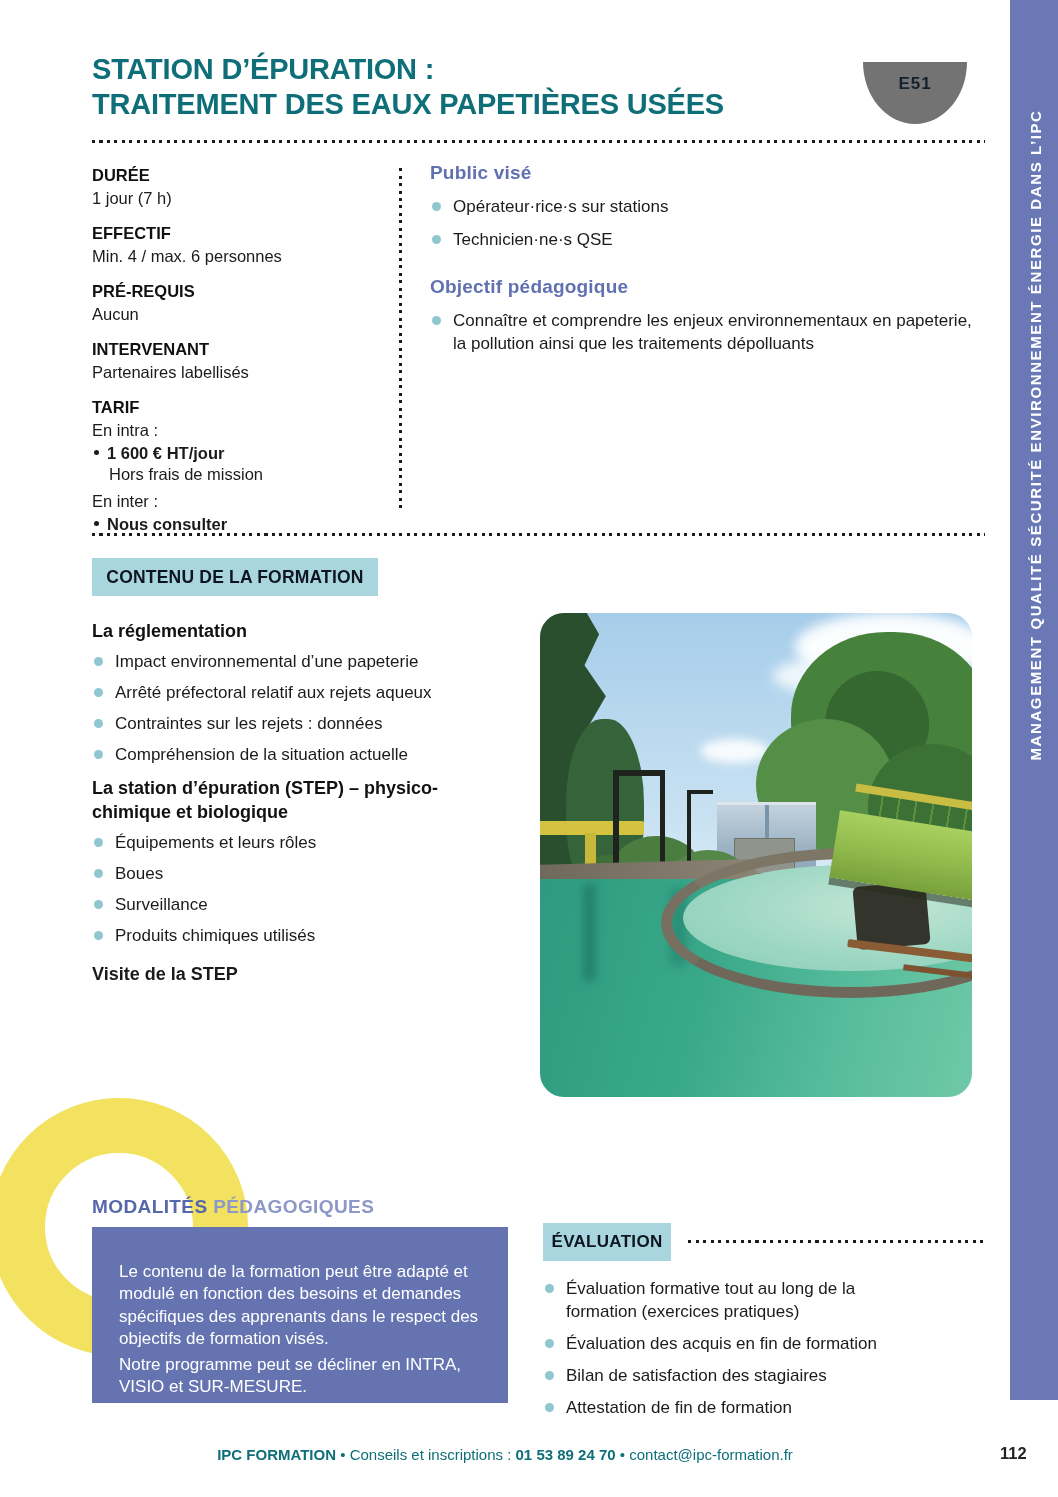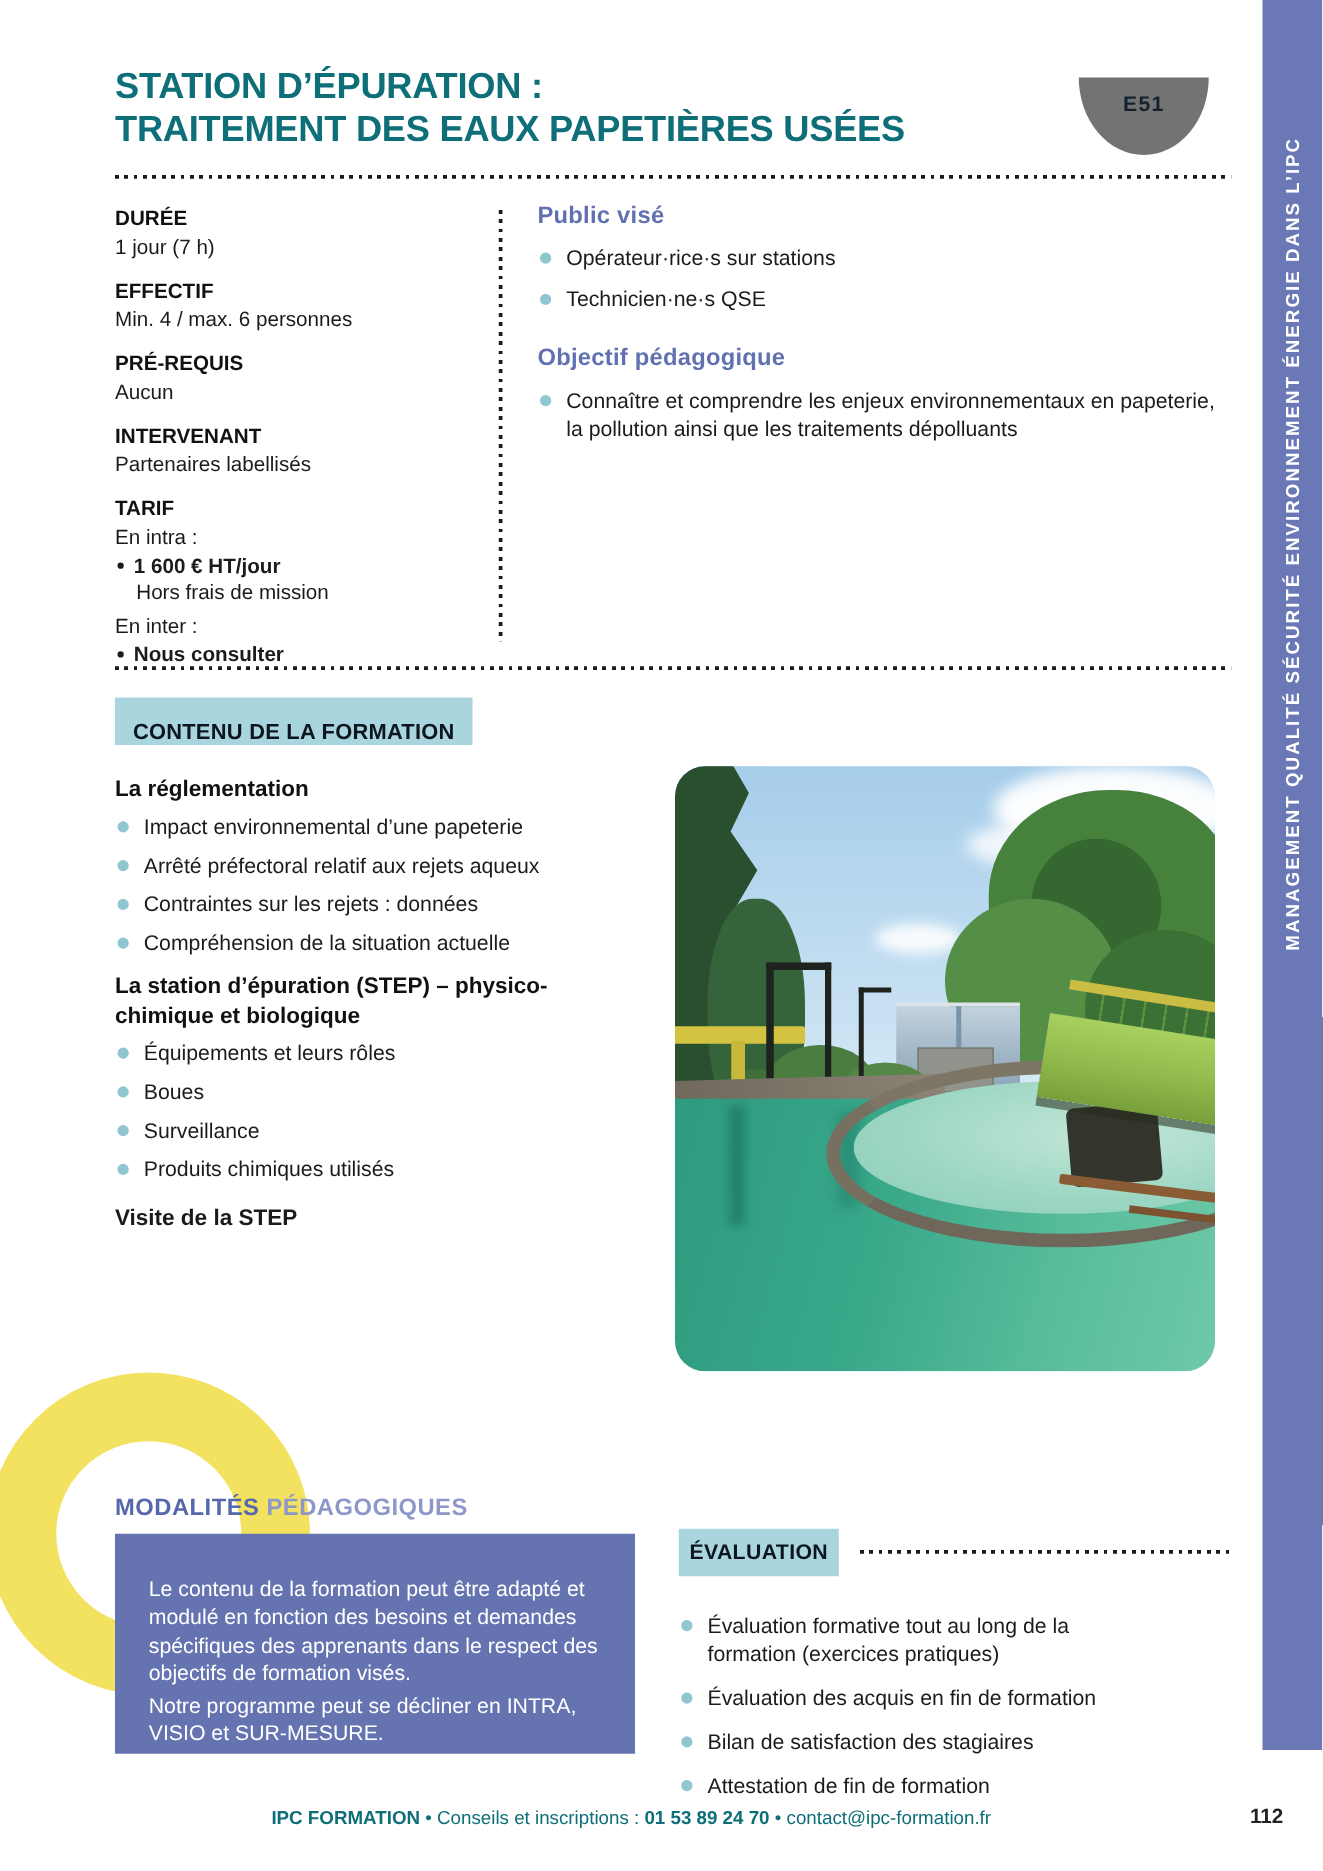--- a/index.html
+++ b/index.html
@@ -42,21 +42,21 @@
   .right-col { position:absolute; left:430px; top:162px; width:552px; z-index:2; }
   .h-purple { color:#6070b0; font-size:19px; font-weight:800; margin-bottom:12px; letter-spacing:0.2px; }
   .b-row { display:flex; margin-bottom:10px; }
   .b-row .dot { flex:none; width:9px; height:9px; border-radius:50%; background:#8fc6d0; margin:6px 12px 0 2px; }
   .b-row .txt { font-size:17px; line-height:1.35; }
   .mt22 { margin-top:24px; }
 
   
   .box-label { position:absolute; display:flex; align-items:center; justify-content:center;
     background:#a9d6de; color:#0d1520; font-weight:800; z-index:2; }
-  #contenu-box { left:92px; top:558px; width:286px; height:38px; font-size:17.5px; letter-spacing:0.2px;align-items:flex-end; }
+  #contenu-box { left:92px; top:558px; width:286px; height:38px; font-size:17.5px; letter-spacing:0.2px; }
   .contenu { position:absolute; left:92px; top:610px; width:452px; z-index:2; }
   .contenu h3 { font-size:18px; font-weight:800; color:#111; margin:10px 0 8px 0; line-height:1.3; }
   .contenu .b-row { margin-bottom:8px; }
   .contenu .closing { font-size:18px; font-weight:800; margin-top:16px; }
 
   
   .photo { position:absolute; left:540px; top:613px; width:432px; height:484px; border-radius:24px;
     overflow:hidden; z-index:2; background:linear-gradient(180deg,#a6cdea 0%,#cbe3f3 45%,#d9ebf6 55%); }
   .photo div { position:absolute; }
   .ph-cloud1 { top:0; right:-4%; width:45%; height:14%; background:#fff; border-radius:50%; filter:blur(6px); opacity:.95; }
@@ -109,21 +109,21 @@
   .modal-title .strong { color:#5767ab; }
   .modal-title .light { color:#8d97c8; }
   .purple-box { position:absolute; left:92px; top:1227px; width:416px; height:176px; background:#6574b1;
     color:#fff; padding:34px 24px 0 27px; z-index:2; }
   .purple-box p { font-size:17px; line-height:1.32; }
   .purple-box p + p { margin-top:3px; }
 
   
   #eval-box { left:543px; top:1223px; width:128px; height:38px; font-size:17px; letter-spacing:0.3px; }
   .eval-list { position:absolute; left:543px; top:1278px; width:450px; z-index:2; }
-  .eval-list .b-row { margin-bottom:9px;margin-top:12px; }
+  .eval-list .b-row { margin-bottom:9px; }
 
   
   .footer { position:absolute; left:0; top:1446px; width:1010px; text-align:center; font-size:15px;
     color:#0e6f79; z-index:2; }
   .footer .b { font-weight:800; }
   .footer a { color:#0e6f79; text-decoration:none; font-weight:400; }
   .page-num { position:absolute; left:1000px; top:1444px; width:50px; font-size:16.5px; color:#222;
     font-weight:600; z-index:4; }
 </style>
 </head>

